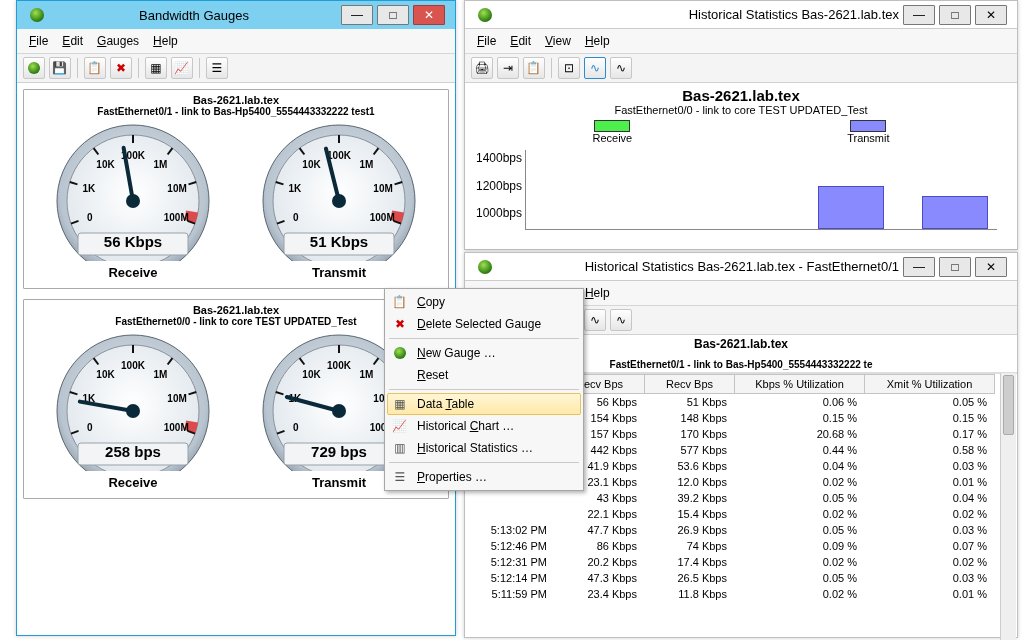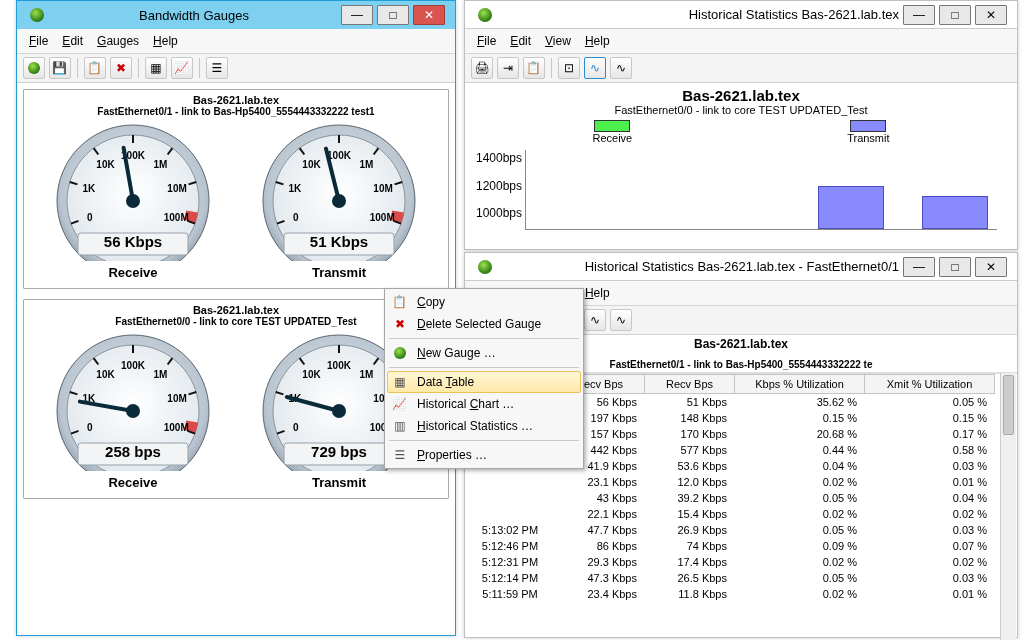--- a/index.html
+++ b/index.html
@@ -51,21 +51,21 @@
   .bar { position:absolute; bottom:0; background:#8a8aff; border:1px solid #4b4bc5;}
 
   #win-hist2 { left:464px; top:252px; width:554px; height:386px; border-color:#bfbfbf;}
   .dt-head { display:flex; flex-direction:column; align-items:center; padding:2px 0; border-bottom:1px solid #ddd;}
   .dt-head .t1 { font-weight:bold; font-size:12px;}
   .dt-head .t2 { font-weight:bold; font-size:10px;margin-top:8px;}
   .grid { display:grid; grid-template-columns: 90px 90px 90px 130px 130px; font-size:11px; border-top:1px solid #ddd;}
   .grid .hd { background:#f4f4f4; border:1px solid #c4c4c4; border-left:none; padding:3px 6px; text-align:center; font-weight:400; position:relative;}
   .grid .hd:first-child { border-left:1px solid #c4c4c4;}
   .grid .cell { padding:2px 8px; border-bottom:0px solid #eee; text-align:right; }
-  .grid .cell.time { text-align:center; }
+  .grid .cell.time { text-align:right; }
   .scroll { position:absolute; right:1px; top:0; bottom:1px; width:16px; background:#efefef; border-left:1px solid #ccc;}
   .scroll .thumb { position:absolute; left:2px; right:2px; top:2px; height:60px; background:#cdcdcd; border:1px solid #aaa; border-radius:2px;}
 
   
   .ctxmenu { position:absolute; left:384px; top:288px; width:200px; background:#f7f7f7; border:1px solid #a7a7a7; box-shadow:2px 2px 4px rgba(0,0,0,.3); z-index:100; padding:2px;}
   .ctxmenu .mi { display:flex; align-items:center; gap:8px; padding:4px 8px 4px 4px; font-size:12px; cursor:default;}
   .ctxmenu .mi .mic { width:18px; display:flex; justify-content:center; color:#555; font-size:12px;}
   .ctxmenu .sep { height:1px; background:#c9c9c9; margin:3px 2px;}
   .ctxmenu .mi.sel { background:linear-gradient(#fff6d6,#ffe9a8); border:1px solid #e6c35c; border-radius:2px; padding:3px 7px 3px 3px;}
   .ctxmenu .mi span u { text-decoration: underline;}
@@ -352,24 +352,24 @@
   <div style="position:relative; height:282px; overflow:hidden;">
     <div class="grid" id="datagrid">
         <div class="hd"></div>
         <div class="hd">Recv Bps</div>
         <div class="hd">Recv Bps</div>
         <div class="hd">Kbps % Utilization</div>
         <div class="hd">Xmit % Utilization</div>
         <div class="cell time"></div>
         <div class="cell">56 Kbps</div>
         <div class="cell">51 Kbps</div>
-        <div class="cell">35.62 %</div>
+        <div class="cell">0.06 %</div>
         <div class="cell">0.05 %</div>
         <div class="cell time"></div>
-        <div class="cell">197 Kbps</div>
+        <div class="cell">154 Kbps</div>
         <div class="cell">148 Kbps</div>
         <div class="cell">0.15 %</div>
         <div class="cell">0.15 %</div>
         <div class="cell time"></div>
         <div class="cell">157 Kbps</div>
         <div class="cell">170 Kbps</div>
         <div class="cell">20.68 %</div>
         <div class="cell">0.17 %</div>
         <div class="cell time"></div>
         <div class="cell">442 Kbps</div>
@@ -400,21 +400,21 @@
         <div class="cell">47.7 Kbps</div>
         <div class="cell">26.9 Kbps</div>
         <div class="cell">0.05 %</div>
         <div class="cell">0.03 %</div>
         <div class="cell time">5:12:46 PM</div>
         <div class="cell">86 Kbps</div>
         <div class="cell">74 Kbps</div>
         <div class="cell">0.09 %</div>
         <div class="cell">0.07 %</div>
         <div class="cell time">5:12:31 PM</div>
-        <div class="cell">29.3 Kbps</div>
+        <div class="cell">20.2 Kbps</div>
         <div class="cell">17.4 Kbps</div>
         <div class="cell">0.02 %</div>
         <div class="cell">0.02 %</div>
         <div class="cell time">5:12:14 PM</div>
         <div class="cell">47.3 Kbps</div>
         <div class="cell">26.5 Kbps</div>
         <div class="cell">0.05 %</div>
         <div class="cell">0.03 %</div>
         <div class="cell time">5:11:59 PM</div>
         <div class="cell">23.4 Kbps</div>
@@ -437,20 +437,24 @@
       <span class="mic" style="color: rgb(204, 0, 0);">✖</span>
       <span><u>D</u>elete Selected Gauge</span>
     </div>
     <div class="sep"></div>
     <div class="mi">
       <span class="mic">
         <span class="gaugeicon" style="width: 12px; height: 12px;"></span>
       </span>
       <span><u>N</u>ew Gauge …</span>
     </div>
+    <div class="mi">
+      <span class="mic"></span>
+      <span><u>R</u>eset</span>
+    </div>
     <div class="sep"></div>
     <div class="mi sel">
       <span class="mic">▦</span>
       <span>Data <u>T</u>able</span>
     </div>
     <div class="mi">
       <span class="mic">📈</span>
       <span>Historical <u>C</u>hart …</span>
     </div>
     <div class="mi">

